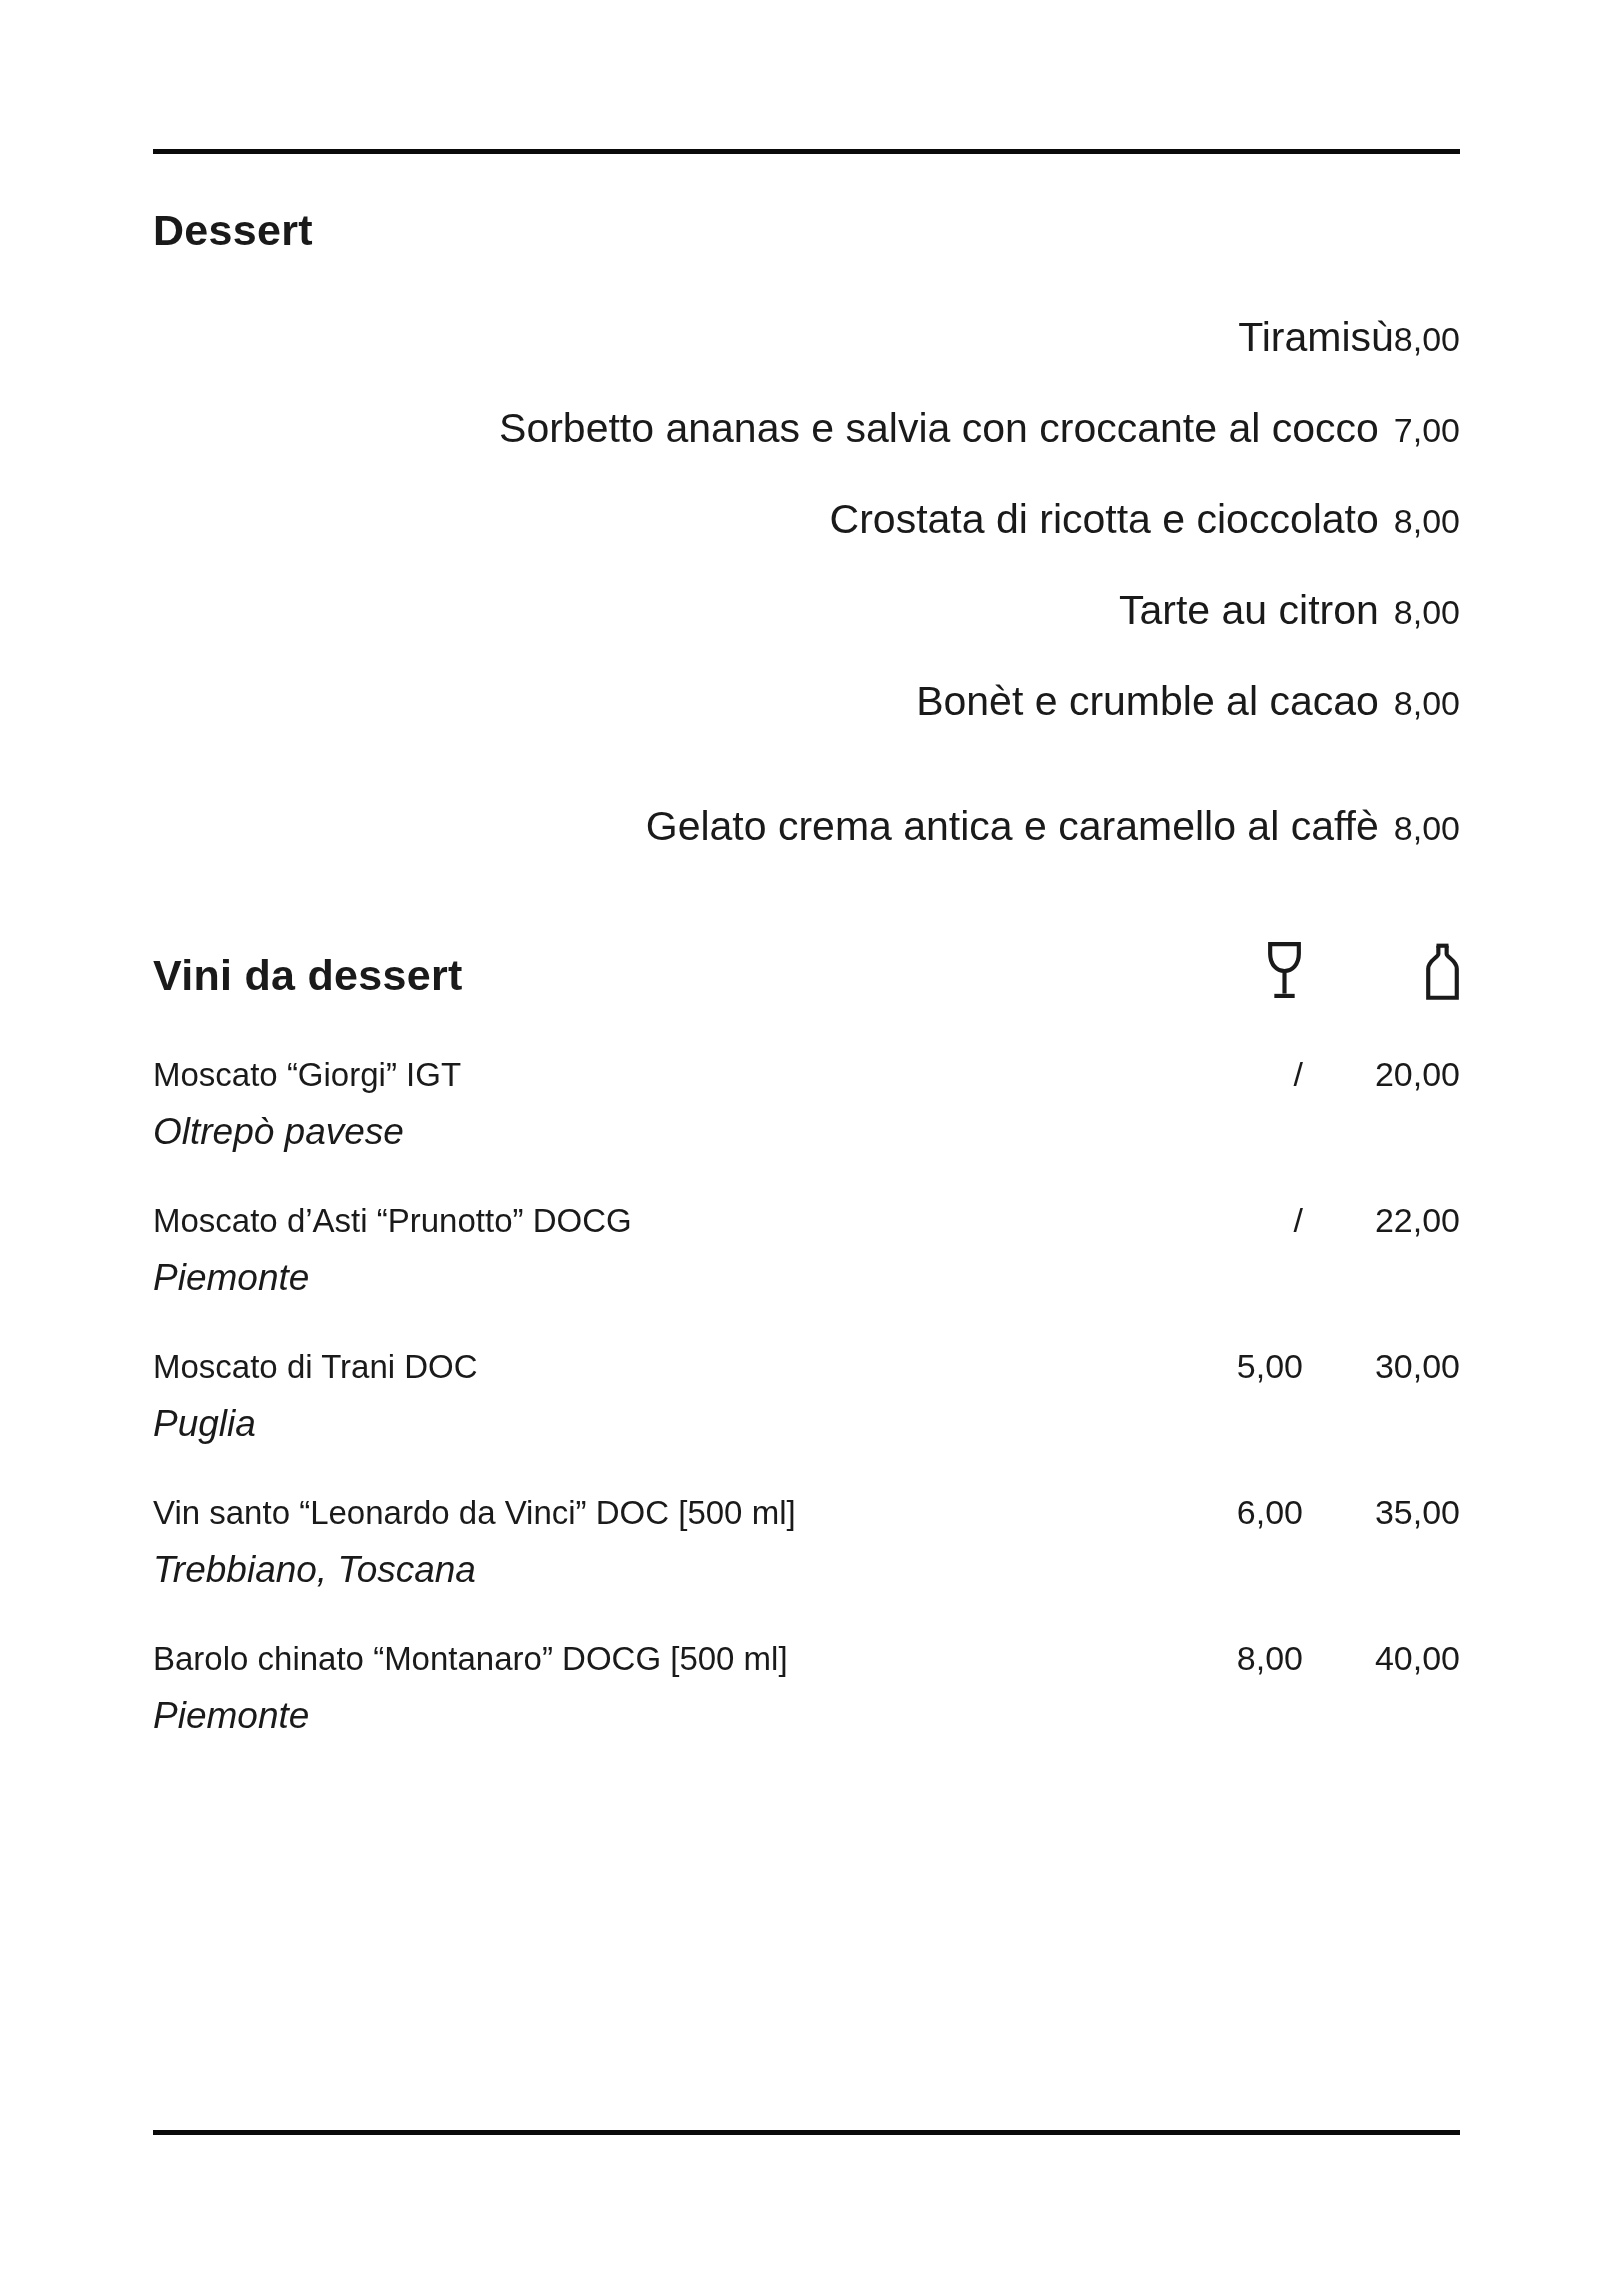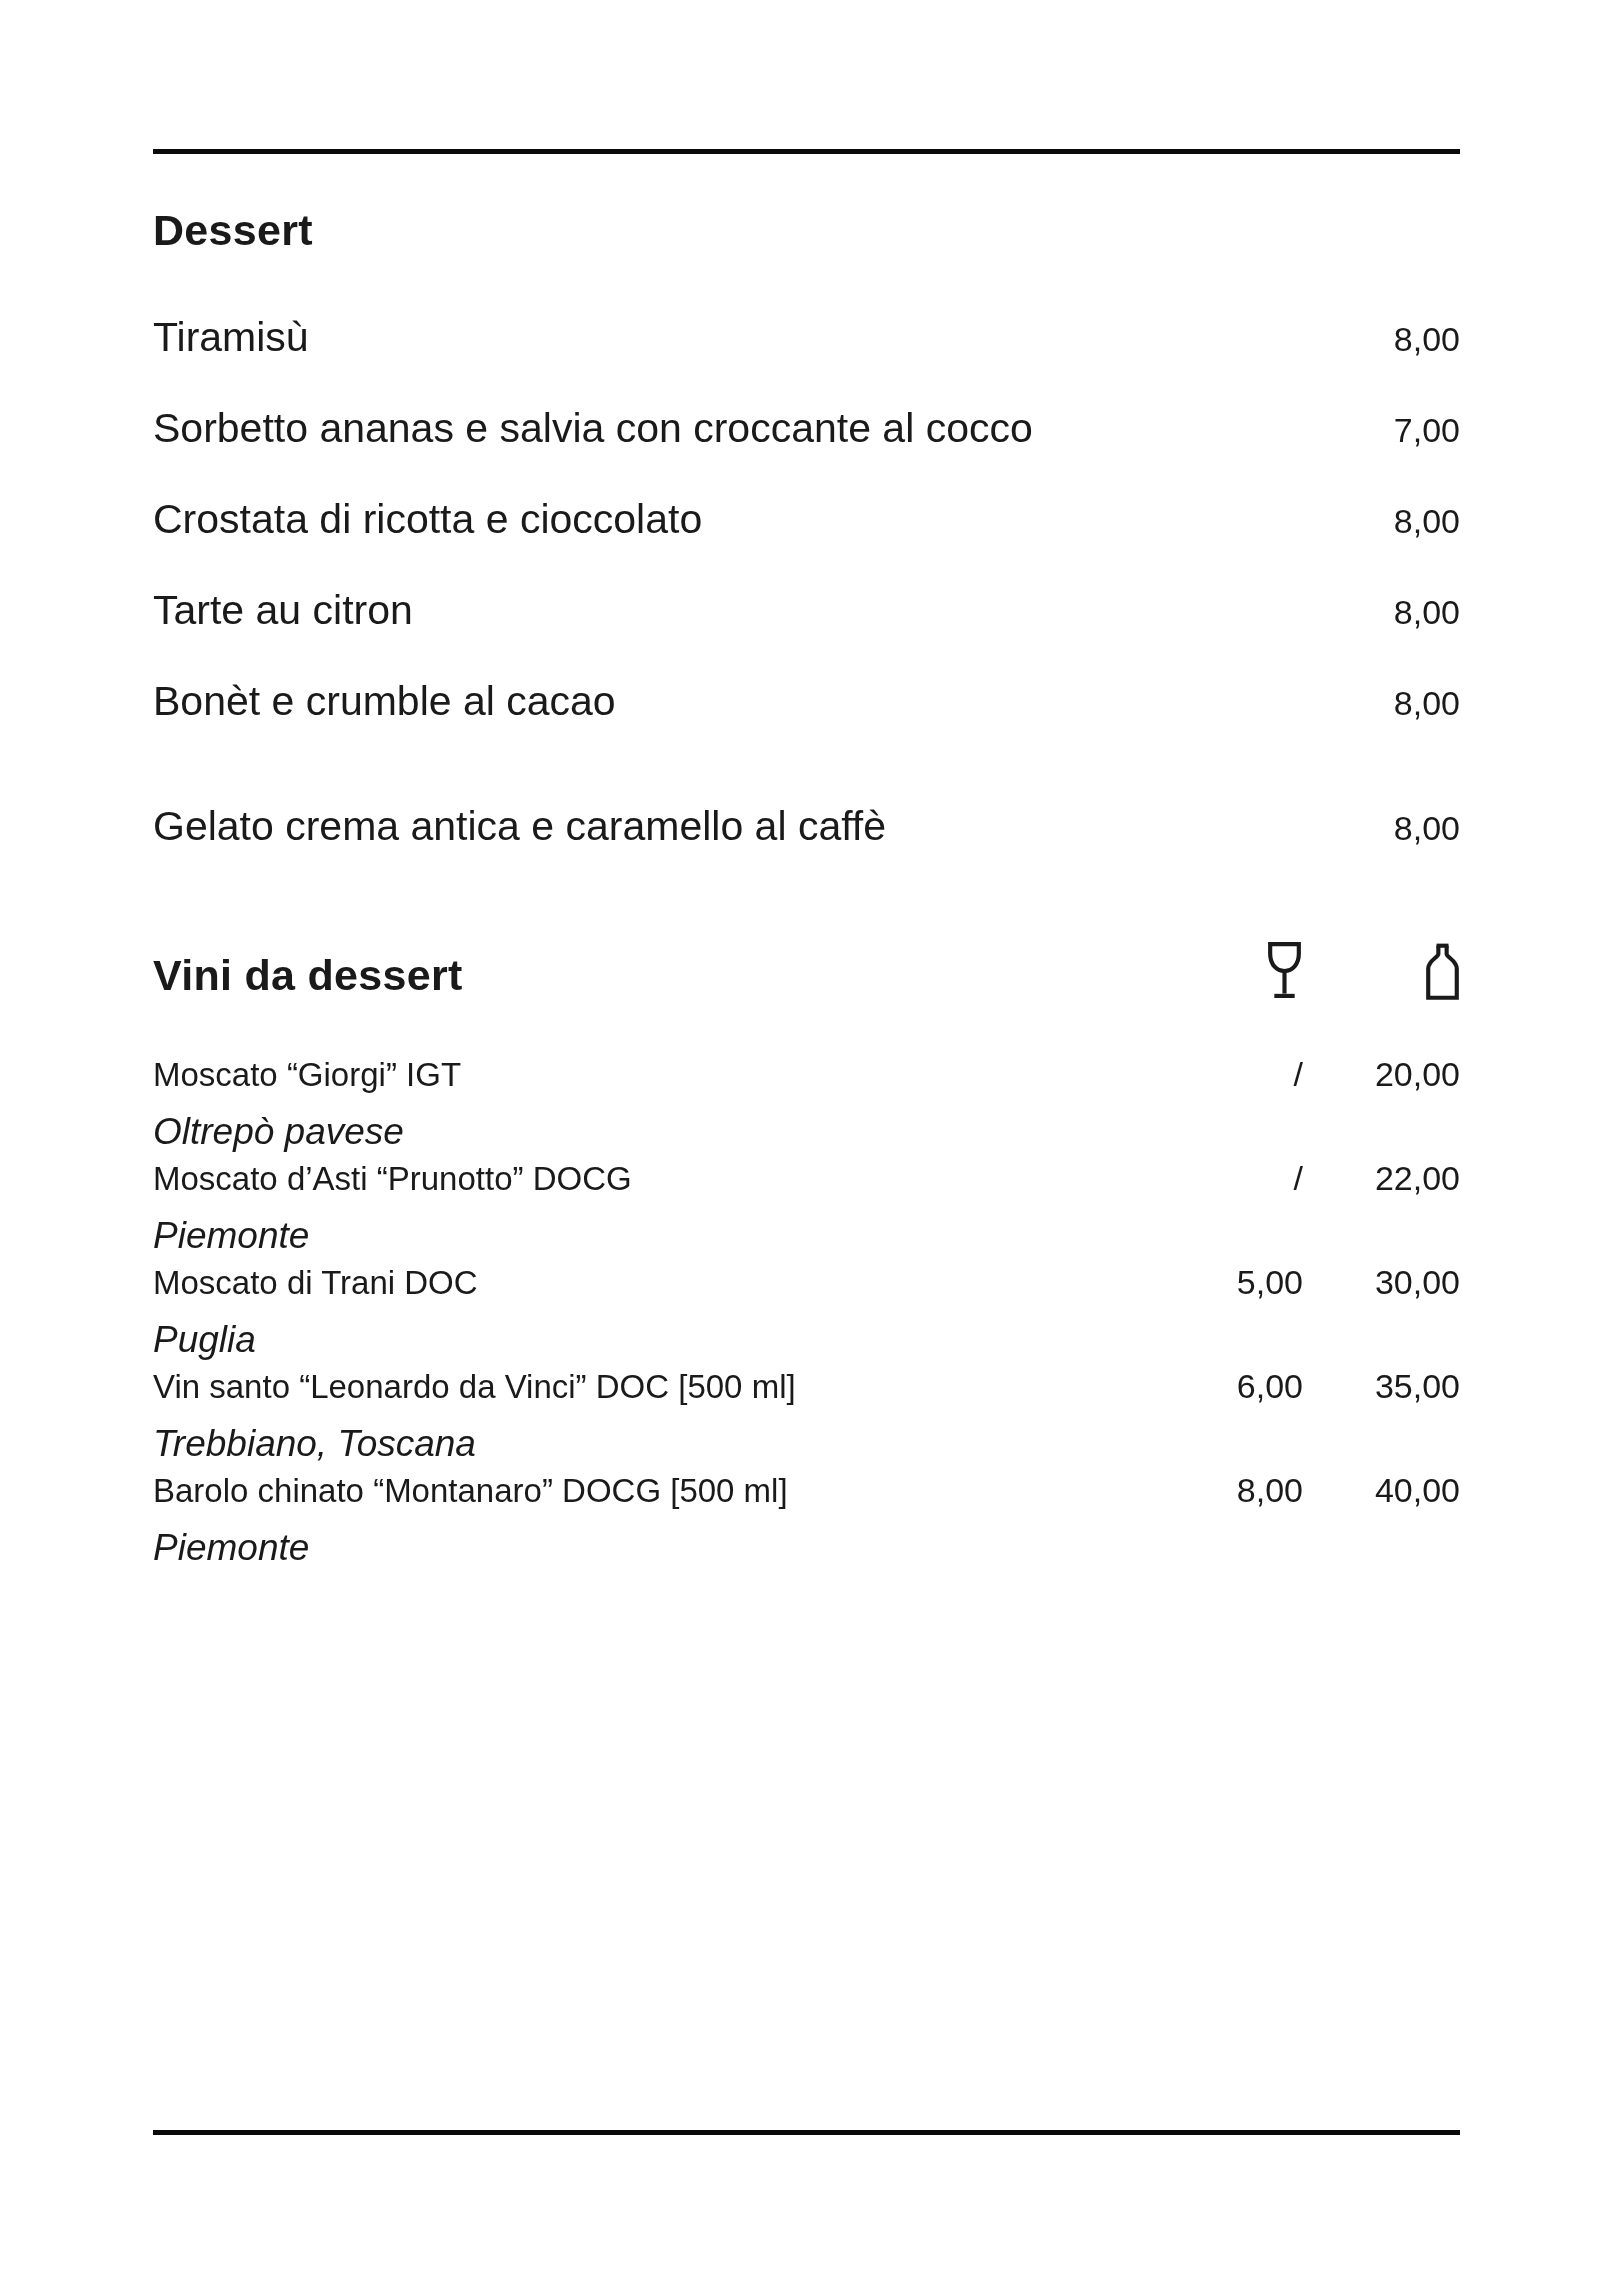--- a/index.html
+++ b/index.html
@@ -39,21 +39,21 @@
     letter-spacing: 0.3px;
   }
   .dessert-heading {
     margin-top: 50px;
   }
   .dessert-list {
     margin-top: 56px;
   }
   .dessert-row {
     display: flex;
-    justify-content: space-between;
+    justify-content: flex-end;
     align-items: baseline;
     font-size: 41px;
     line-height: 50px;
   }
   .dessert-row + .dessert-row {
     margin-top: 39px;
     gap: 15px;
   }
   .dessert-row:last-child {
     margin-top: 73px;
@@ -68,20 +68,21 @@
   .icon-cell {
     justify-self: end;
   }
   .icon-cell svg {
     display: block;
   }
   .wine-entry {
     display: grid;
     grid-template-columns: 1fr 106px 157px;
     align-items: baseline;
+    margin-top: 42px;
   }
   .wine-entry:first-child {
     margin-top: 48px;
   }
   .wine-name {
     font-size: 33px;
     line-height: 50px;
   }
   .num {
     font-size: 34px;

